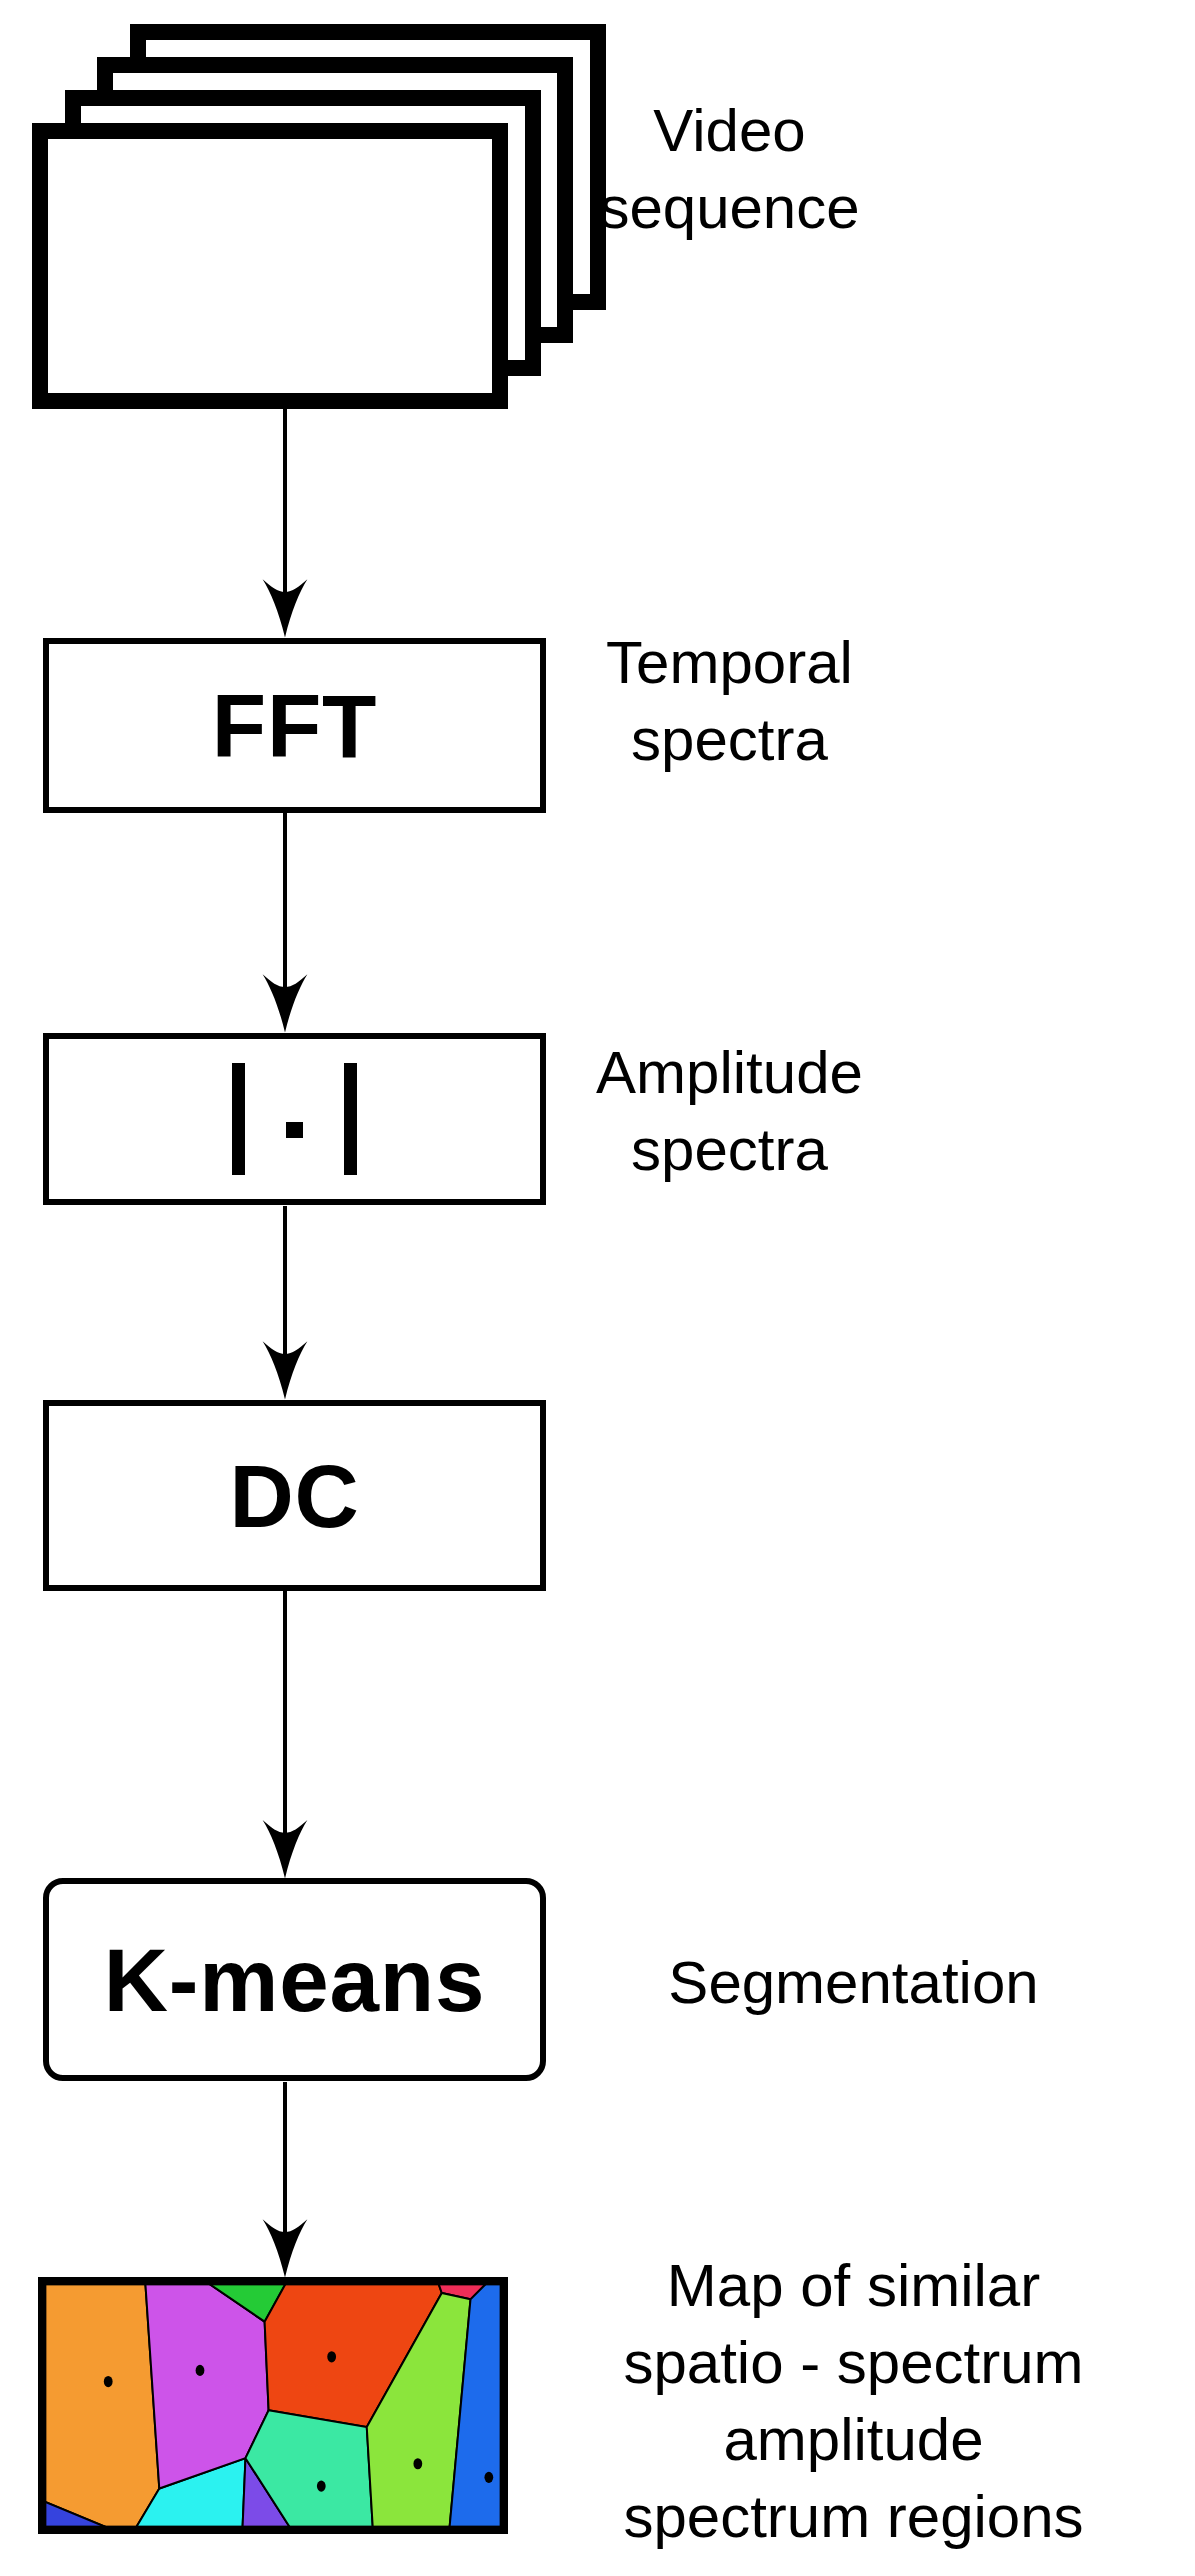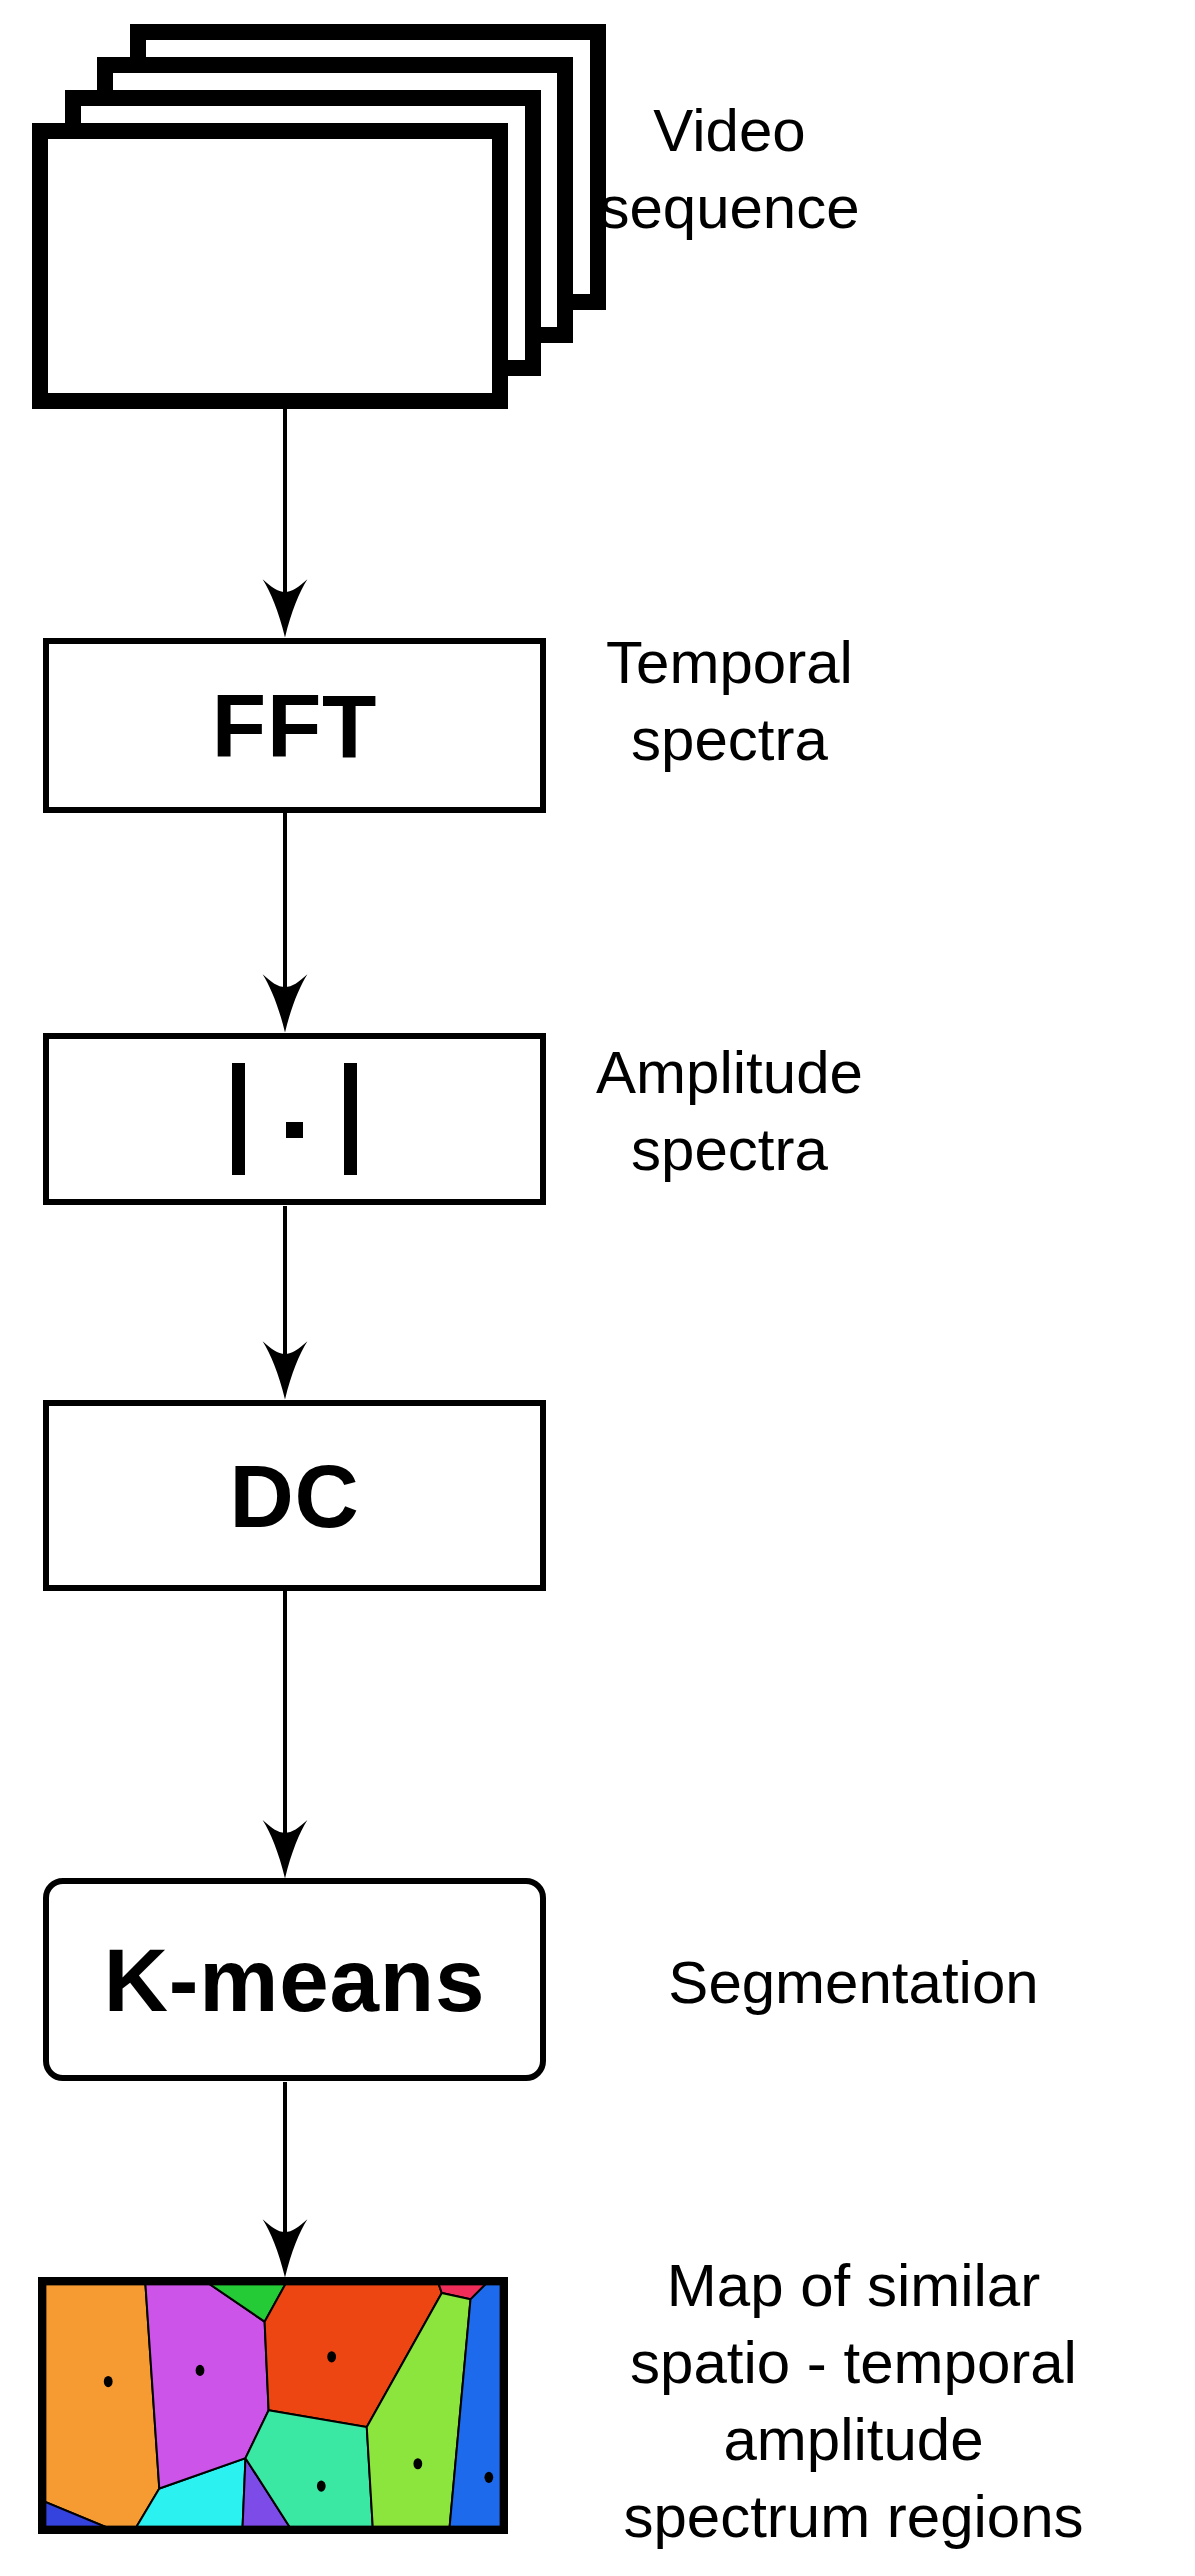--- a/index.html
+++ b/index.html
@@ -154,17 +154,17 @@
       <ellipse cx="368" cy="100" rx="5.5" ry="7" fill="#000000"></ellipse>
       <ellipse cx="355" cy="262" rx="5.5" ry="7" fill="#000000"></ellipse>
       <ellipse cx="476" cy="234" rx="5.5" ry="7" fill="#000000"></ellipse>
       <ellipse cx="565" cy="251" rx="5.5" ry="7" fill="#000000"></ellipse>
       <rect x="5" y="5" width="579" height="312" fill="none" stroke="#000000" stroke-width="11"></rect>
     </svg>
 </div>
 
 <div class="slabel" id="label-map">
   <span>Map of similar</span>
-  <span>spatio - temporal</span>
+  <span>spatio - spectrum</span>
   <span>amplitude</span>
   <span>spectrum regions</span>
 </div>
 
 
 </body></html>

